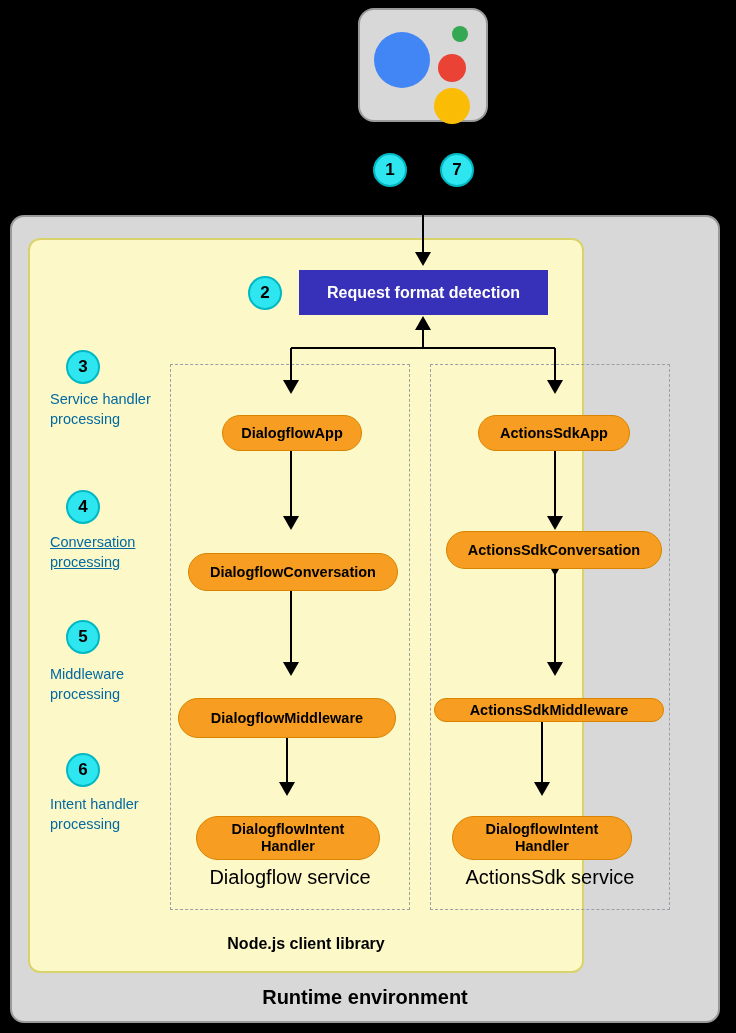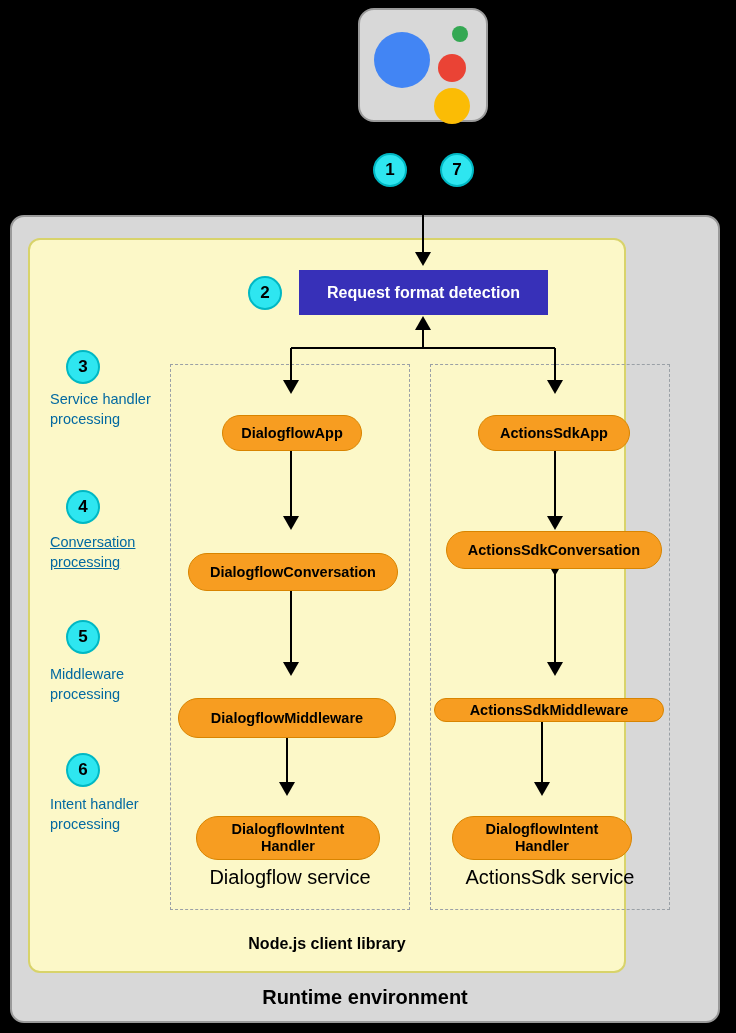--- a/index.html
+++ b/index.html
@@ -100,21 +100,21 @@
     font-size: 20px;
     font-weight: bold;
     color: #000;
   }
 
   
   .client-box {
     position: absolute;
     left: 28px;
     top: 238px;
-    width: 598px;
+    width: 556px;
     height: 735px;
     background: #fcf8c8;
     border: 2px solid #d8d36a;
     border-radius: 12px;
     box-sizing: border-box;
   }
   .client-label {
     position: absolute;
     left: 0;
     right: 0;

